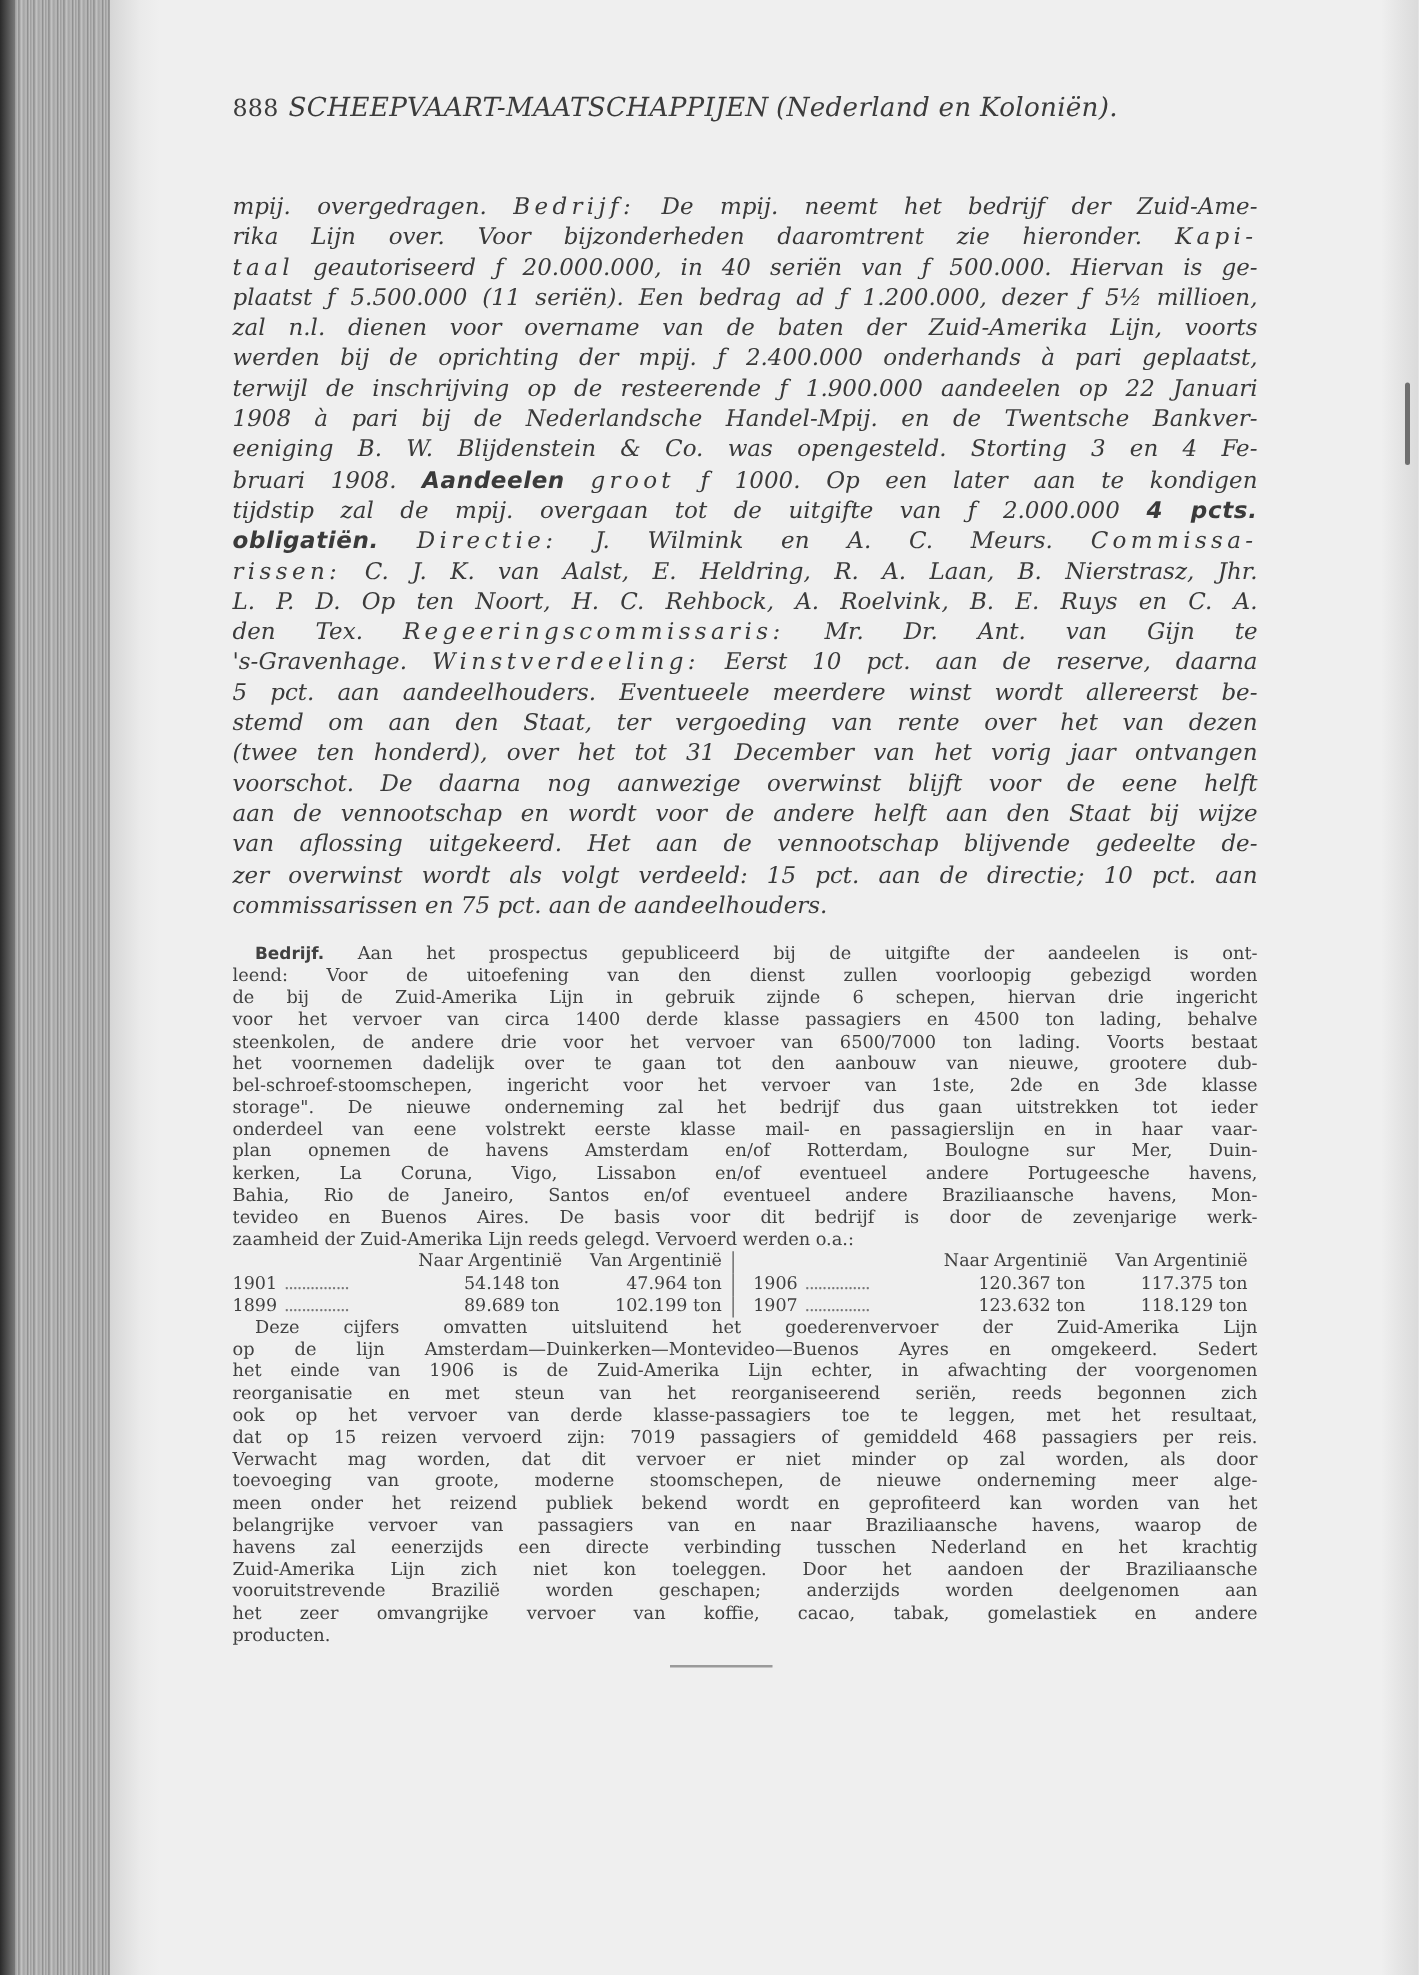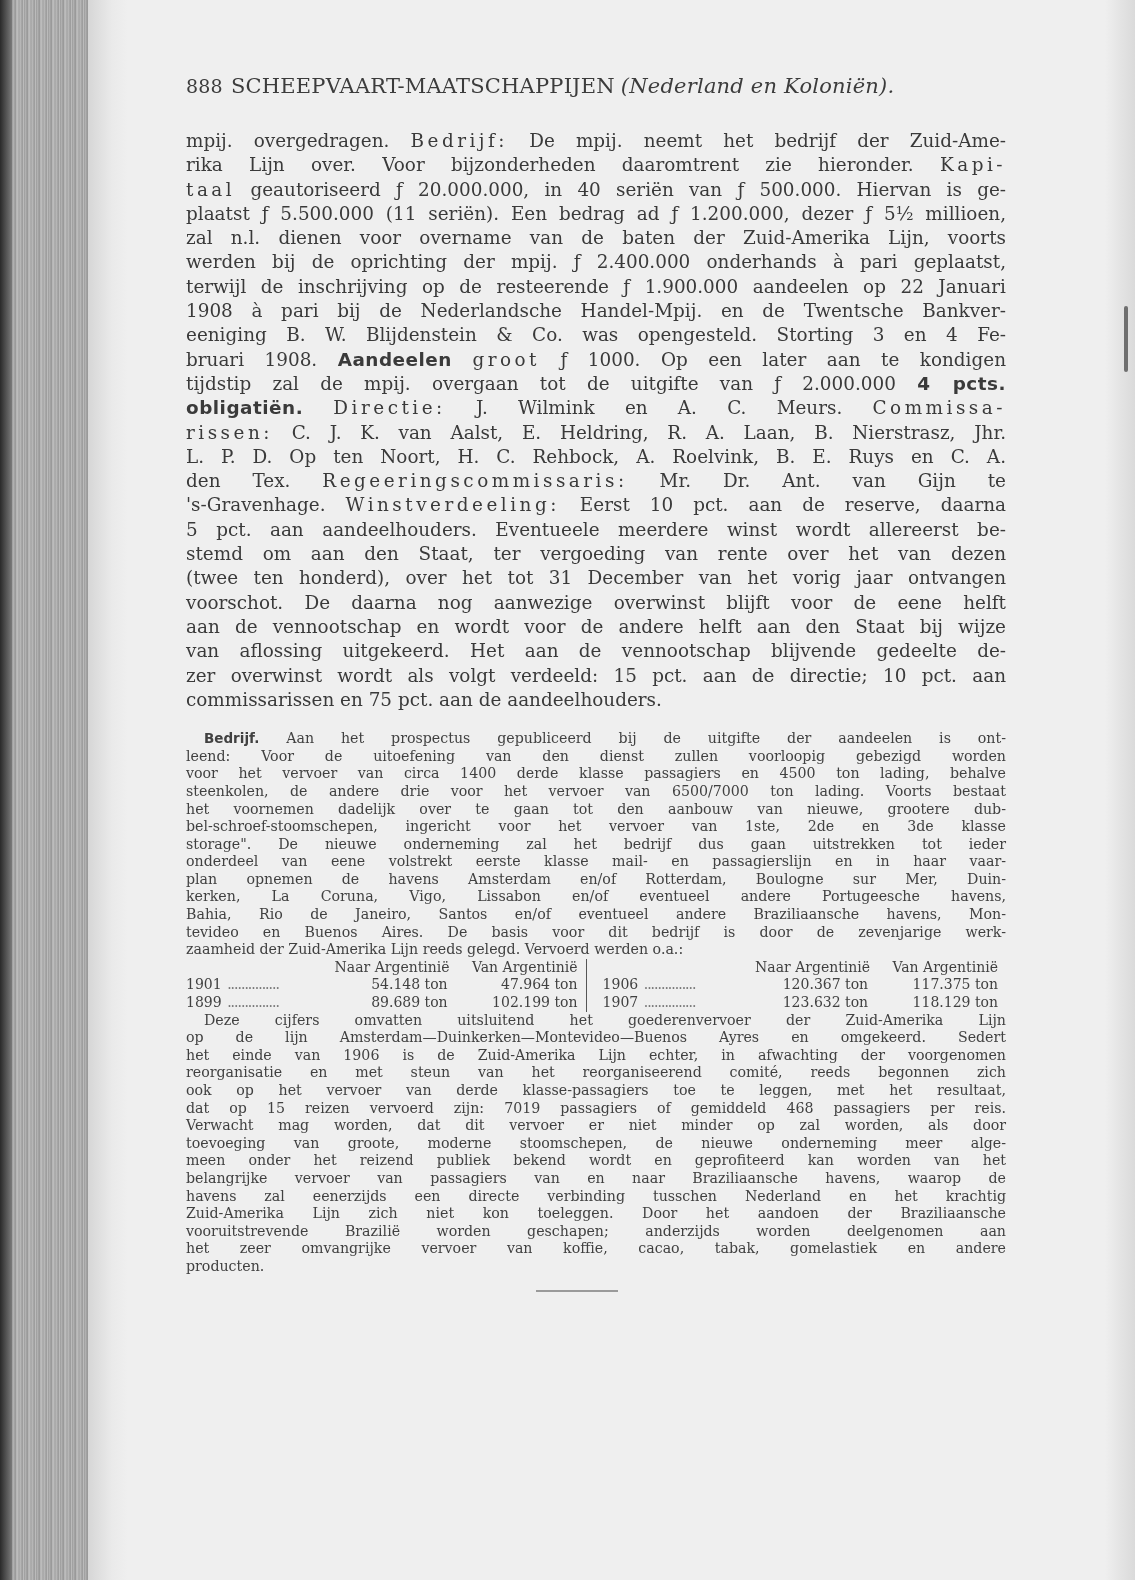--- a/index.html
+++ b/index.html
@@ -33,26 +33,26 @@
     background:#6f6f6f; border-radius:2px;
   }
   .page {
     position:absolute; left:186px; top:74px; width:820px;
   }
   .running-head {
     font-size:21px; letter-spacing:0.2px; color:#3c3c3c; height:40px;
     white-space:nowrap;
   }
   .running-head .num { font-style:normal; font-size:19px; margin-right:8px; }
-  .running-head .title { }
+  .running-head .title { font-style:italic; }
   .running-head .sub { font-style:italic; margin-left:6px; }
   .p-main {
-    margin-top:15px;
+    margin-top:40px;
     font-size:18.4px; line-height:24.3px;
-    text-align:justify; text-align-last:left;
+    text-align:justify; text-align-last:left;font-style:italic;
   }
   .p-main .ln { display:block; text-align:justify; text-align-last:justify; white-space:nowrap; }
   .p-main .ln.last { text-align-last:left; }
   .spaced { letter-spacing:3.5px; }
   .bold-sans { font-family:"DejaVu Sans", "Liberation Sans", sans-serif; font-weight:bold; letter-spacing:0.5px; }
   .p-small {
     margin-top:18px;
     font-size:14.2px; line-height:17.6px; color:#414141;
   }
   .p-small .ln { display:block; text-align:justify; text-align-last:justify; white-space:nowrap; }
@@ -109,20 +109,21 @@
       <span class="ln"><span>aan de vennootschap en wordt voor de andere helft aan den Staat bij wijze</span></span>
       <span class="ln"><span>van aflossing uitgekeerd. Het aan de vennootschap blijvende gedeelte de-</span></span>
       <span class="ln"><span>zer overwinst wordt als volgt verdeeld: 15 pct. aan de directie; 10 pct. aan</span></span>
       <span class="ln last"><span>commissarissen en 75 pct. aan de aandeelhouders.</span></span>
     </div>
 
   <div class="p-small">
     <div id="bedrijf-lines">
         <span class="ln indent"><span class="lead">Bedrijf.</span> <span>Aan het prospectus gepubliceerd bij de uitgifte der aandeelen is ont-</span></span>
         <span class="ln"><span>leend: Voor de uitoefening van den dienst zullen voorloopig gebezigd worden</span></span>
+        <span class="ln"><span>de bij de Zuid-Amerika Lijn in gebruik zijnde 6 schepen, hiervan drie ingericht</span></span>
         <span class="ln"><span>voor het vervoer van circa 1400 derde klasse passagiers en 4500 ton lading, behalve</span></span>
         <span class="ln"><span>steenkolen, de andere drie voor het vervoer van 6500/7000 ton lading. Voorts bestaat</span></span>
         <span class="ln"><span>het voornemen dadelijk over te gaan tot den aanbouw van nieuwe, grootere dub-</span></span>
         <span class="ln"><span>bel-schroef-stoomschepen, ingericht voor het vervoer van 1ste, 2de en 3de klasse</span></span>
         <span class="ln"><span>storage". De nieuwe onderneming zal het bedrijf dus gaan uitstrekken tot ieder</span></span>
         <span class="ln"><span>onderdeel van eene volstrekt eerste klasse mail- en passagierslijn en in haar vaar-</span></span>
         <span class="ln"><span>plan opnemen de havens Amsterdam en/of Rotterdam, Boulogne sur Mer, Duin-</span></span>
         <span class="ln"><span>kerken, La Coruna, Vigo, Lissabon en/of eventueel andere Portugeesche havens,</span></span>
         <span class="ln"><span>Bahia, Rio de Janeiro, Santos en/of eventueel andere Braziliaansche havens, Mon-</span></span>
         <span class="ln"><span>tevideo en Buenos Aires. De basis voor dit bedrijf is door de zevenjarige werk-</span></span>
@@ -162,21 +163,21 @@
           <td class="val">123.632 ton</td>
           <td class="val">118.129 ton</td>
         </tr>
       </tbody>
     </table>
 
     <div id="closing-lines">
         <span class="ln indent">Deze cijfers omvatten uitsluitend het goederenvervoer der Zuid-Amerika Lijn</span>
         <span class="ln">op de lijn Amsterdam—Duinkerken—Montevideo—Buenos Ayres en omgekeerd. Sedert</span>
         <span class="ln">het einde van 1906 is de Zuid-Amerika Lijn echter, in afwachting der voorgenomen</span>
-        <span class="ln">reorganisatie en met steun van het reorganiseerend comité, reeds begonnen zich</span>
+        <span class="ln">reorganisatie en met steun van het reorganiseerend seriën, reeds begonnen zich</span>
         <span class="ln">ook op het vervoer van derde klasse-passagiers toe te leggen, met het resultaat,</span>
         <span class="ln">dat op 15 reizen vervoerd zijn: 7019 passagiers of gemiddeld 468 passagiers per reis.</span>
         <span class="ln">Verwacht mag worden, dat dit vervoer er niet minder op zal worden, als door</span>
         <span class="ln">toevoeging van groote, moderne stoomschepen, de nieuwe onderneming meer alge-</span>
         <span class="ln">meen onder het reizend publiek bekend wordt en geprofiteerd kan worden van het</span>
         <span class="ln">belangrijke vervoer van passagiers van en naar Braziliaansche havens, waarop de</span>
         <span class="ln">havens zal eenerzijds een directe verbinding tusschen Nederland en het krachtig</span>
         <span class="ln">Zuid-Amerika Lijn zich niet kon toeleggen. Door het aandoen der Braziliaansche</span>
         <span class="ln">vooruitstrevende Brazilië worden geschapen; anderzijds worden deelgenomen aan</span>
         <span class="ln">het zeer omvangrijke vervoer van koffie, cacao, tabak, gomelastiek en andere</span>

